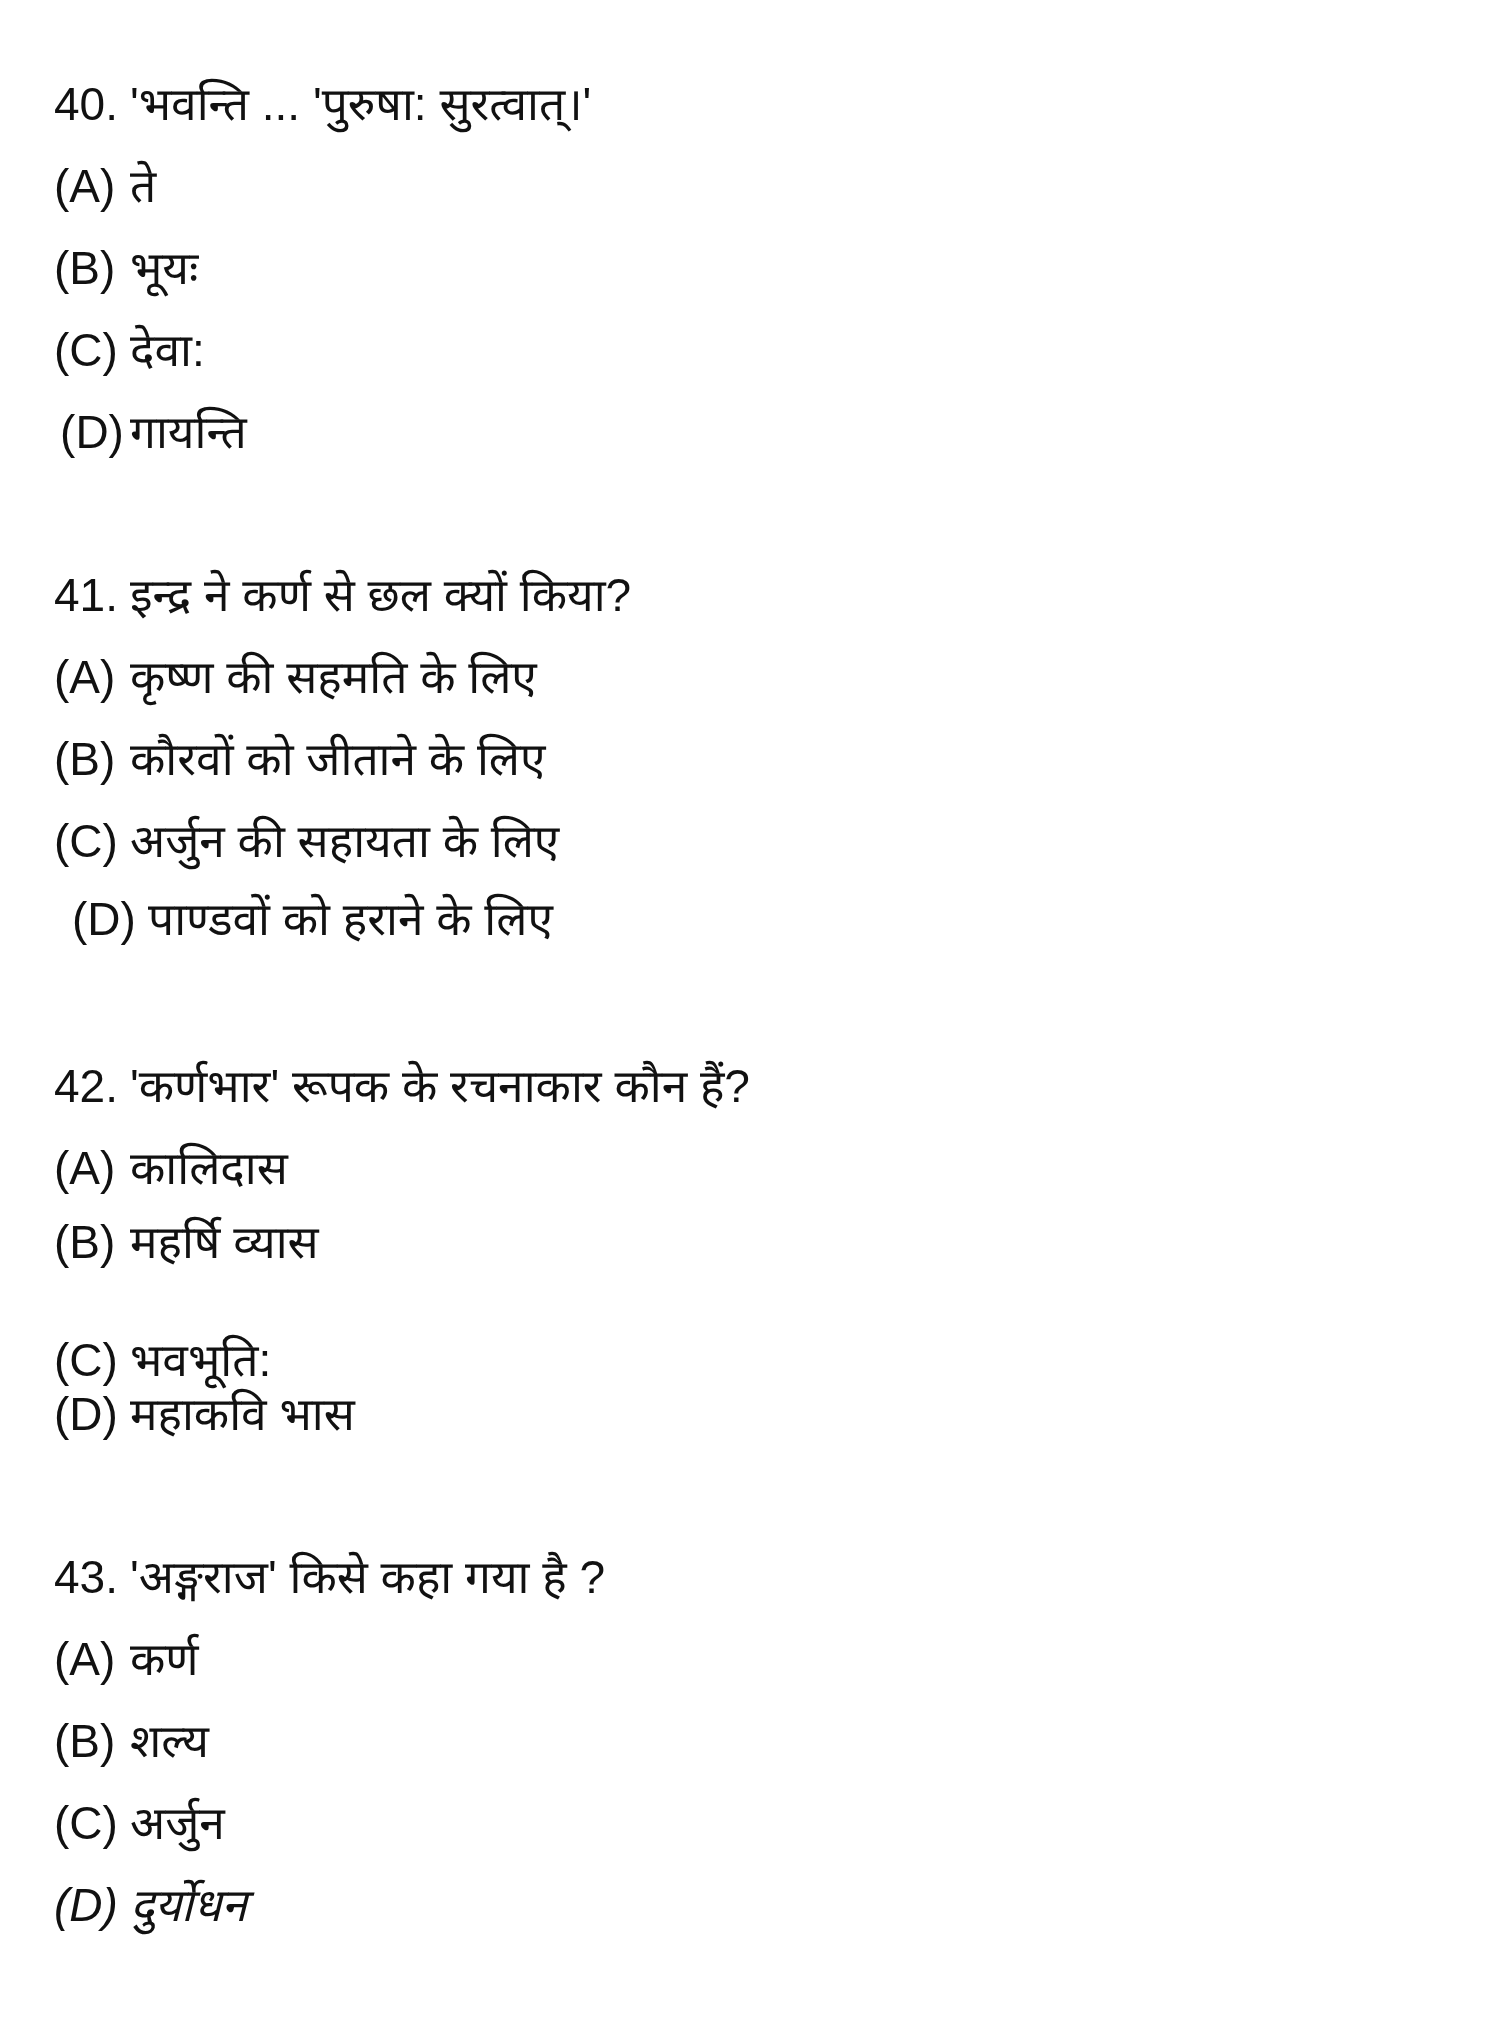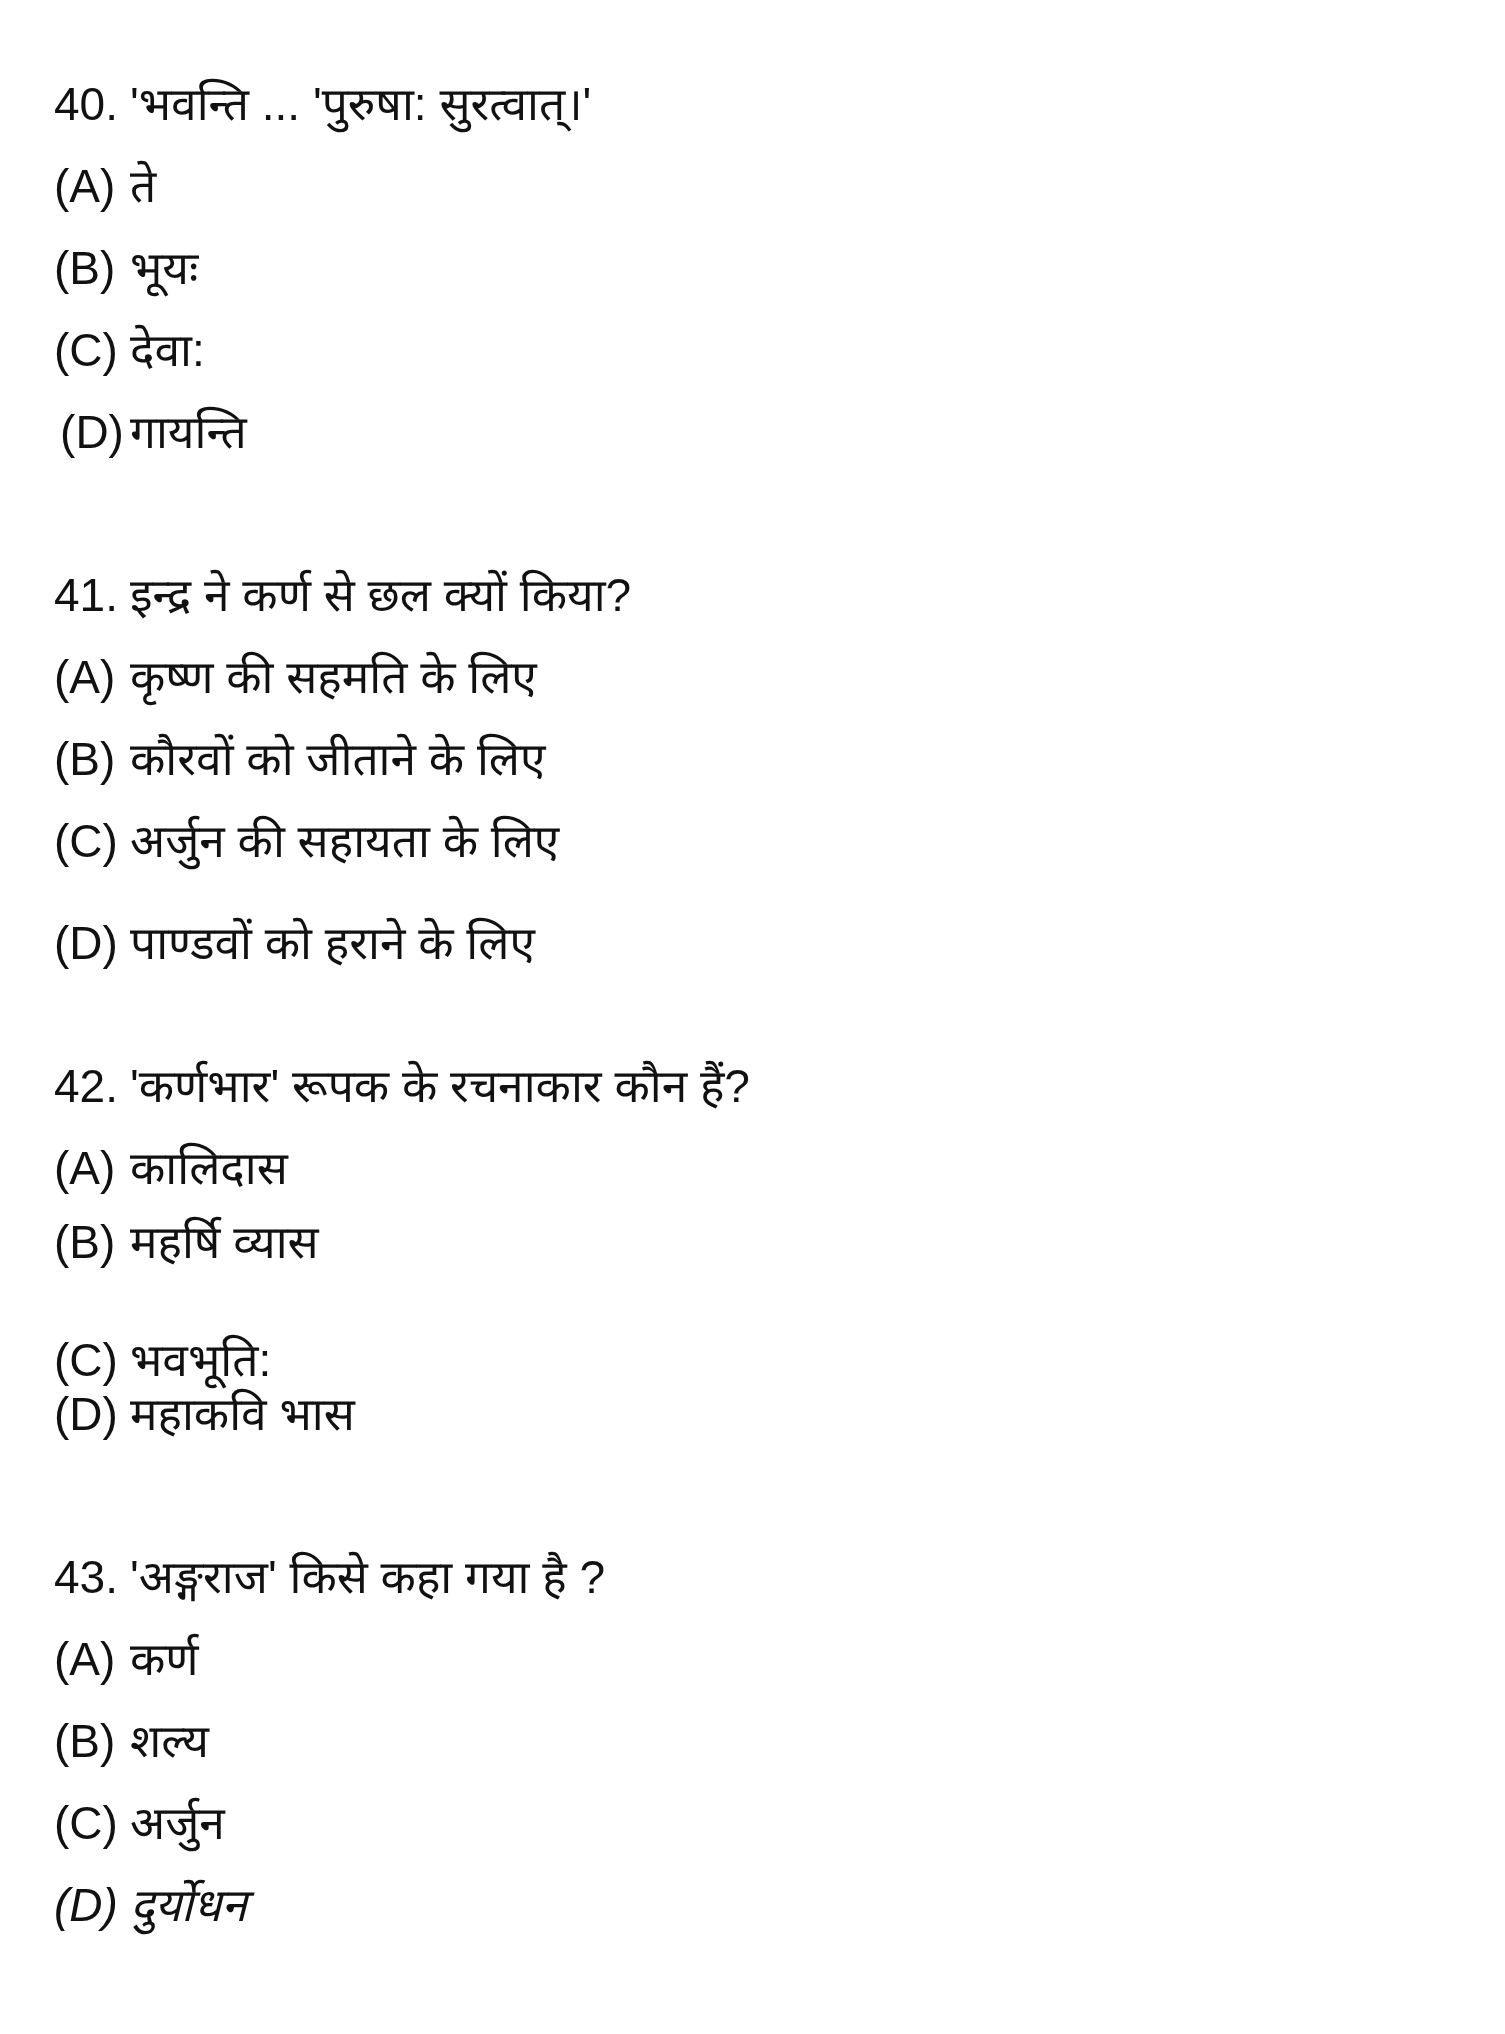--- a/index.html
+++ b/index.html
@@ -40,21 +40,21 @@
   </div>
   <div class="line" style="top:82px;">
     <span class="lbl">(A)</span><span class="txt">कृष्ण की सहमति के लिए</span>
   </div>
   <div class="line" style="top:164px;">
     <span class="lbl">(B)</span><span class="txt">कौरवों को जीताने के लिए</span>
   </div>
   <div class="line" style="top:246px;">
     <span class="lbl">(C)</span><span class="txt">अर्जुन की सहायता के लिए</span>
   </div>
-  <div class="line" style="top:348px;">
+  <div class="line" style="top:324px;margin-left:18px;">
     <span class="lbl">(D)</span><span class="txt">पाण्डवों को हराने के लिए</span>
   </div>
 </div>
 
 <div class="q" style="top:1056px;">
   <div class="line" style="top:0px;">
     <span class="num">42.</span><span class="txt">'कर्णभार' रूपक के रचनाकार कौन हैं?</span>
   </div>
   <div class="line" style="top:82px;">
     <span class="lbl">(A)</span><span class="txt">कालिदास</span>

